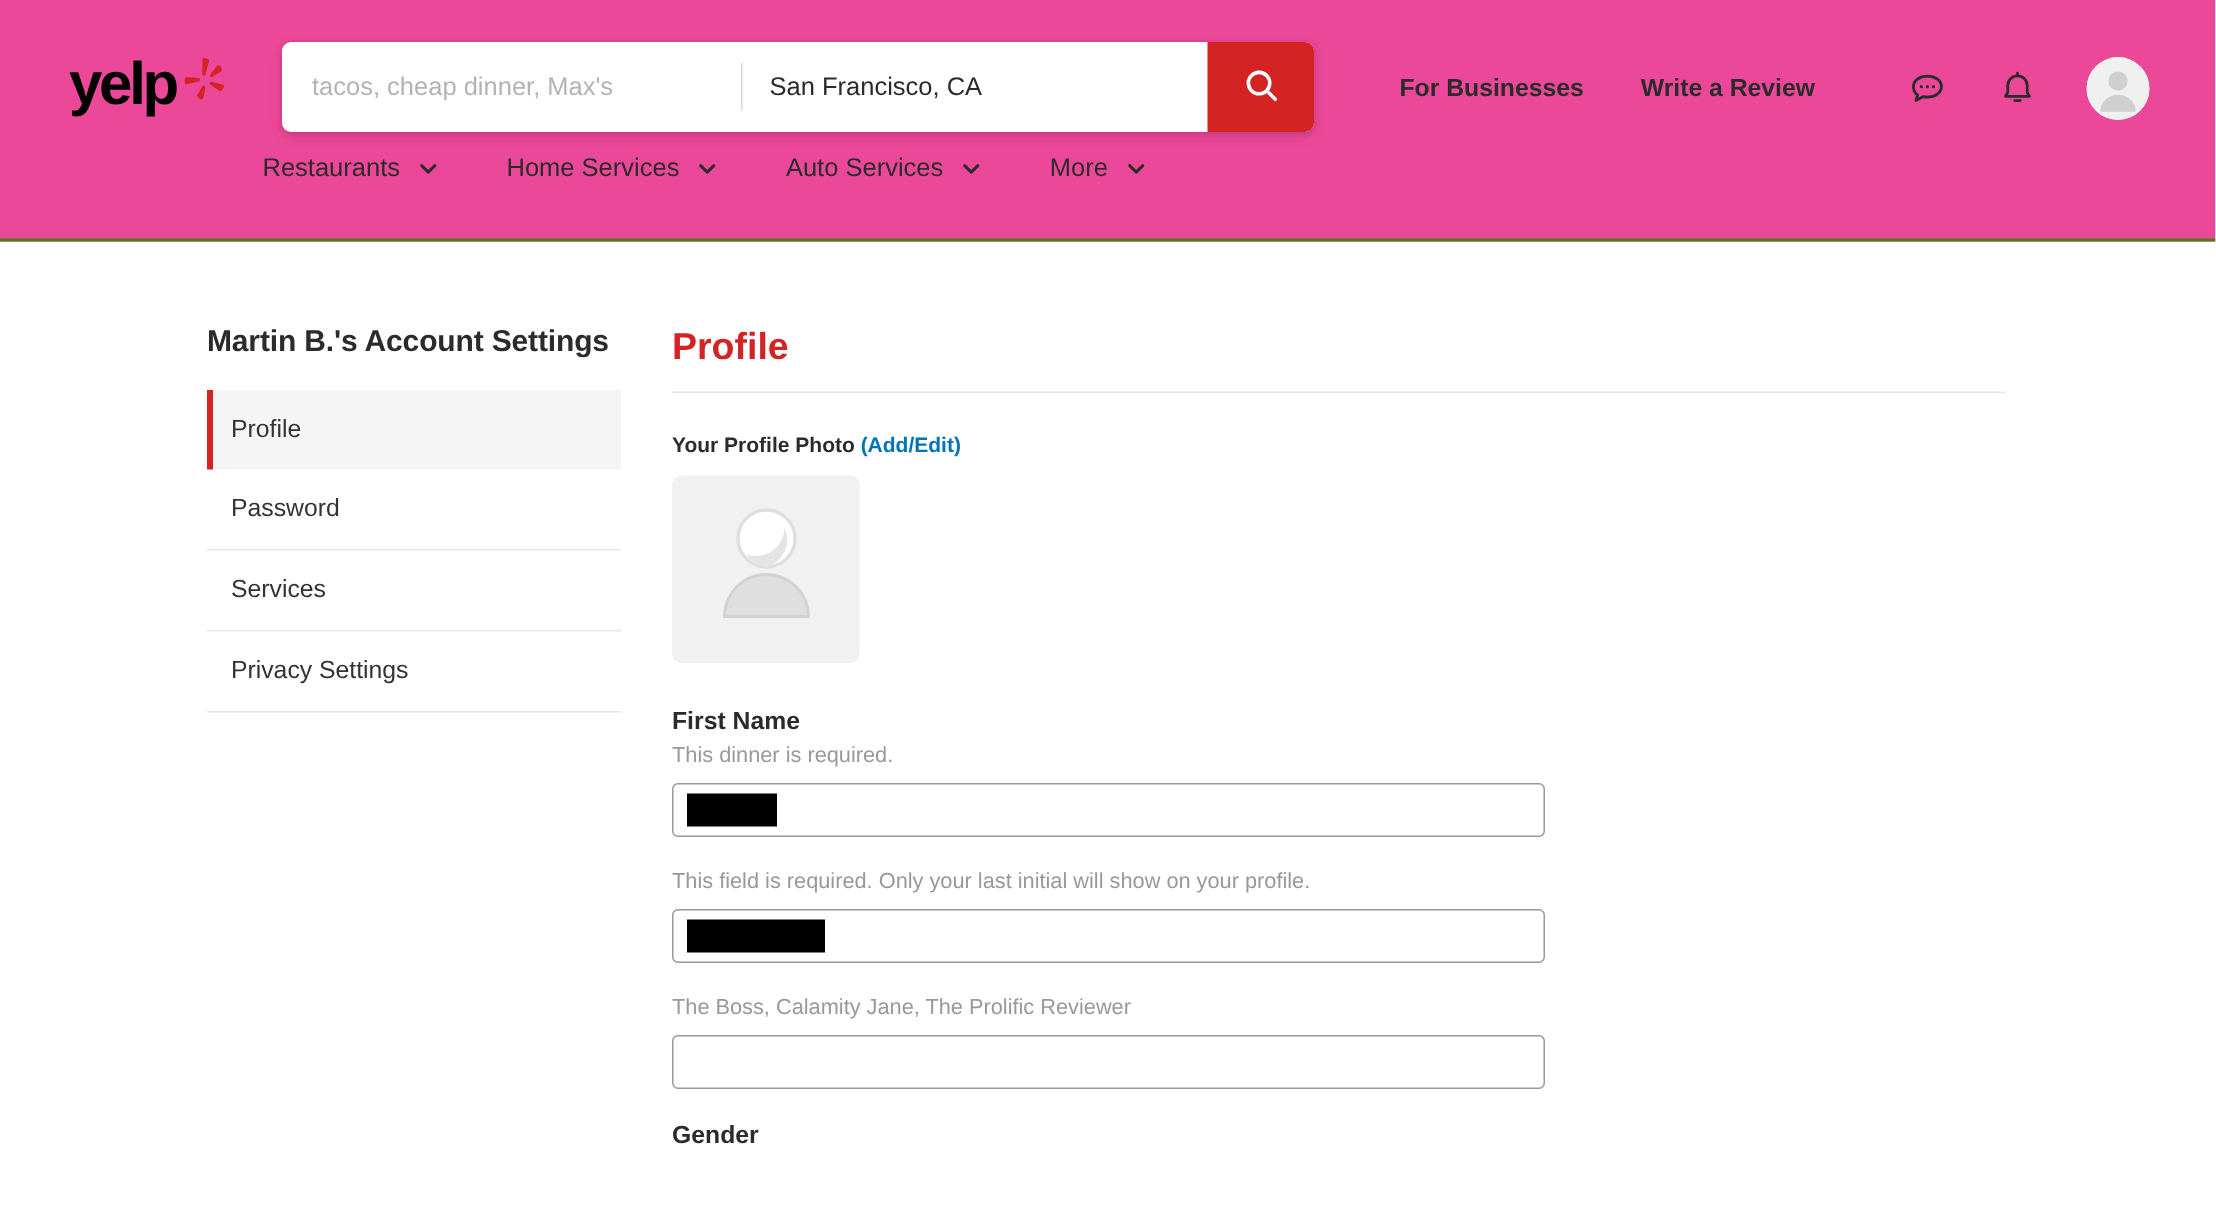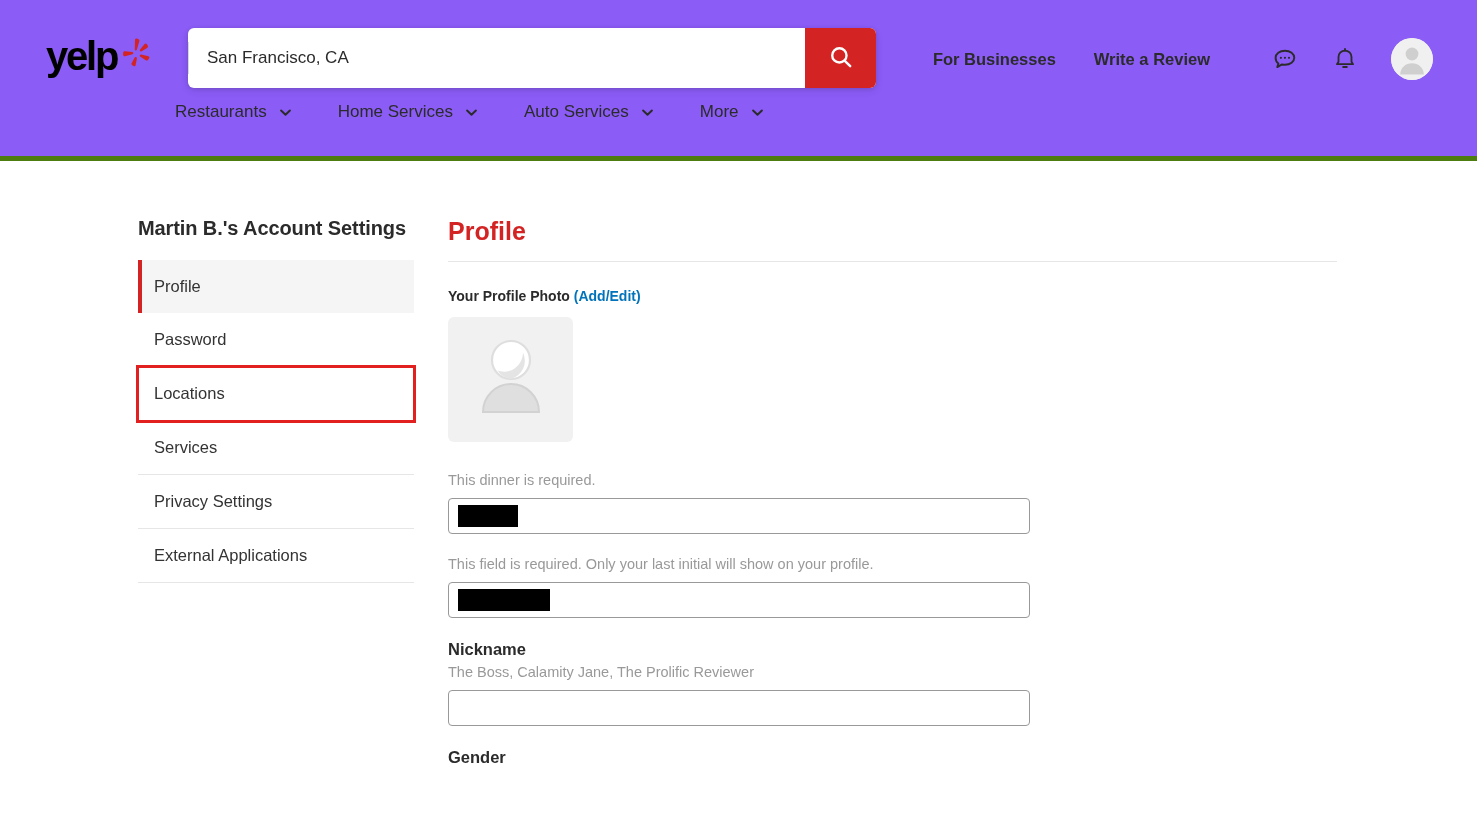--- a/index.html
+++ b/index.html
@@ -14,22 +14,22 @@
     width: 1477px;
     height: 815px;
     overflow: hidden;
     position: relative;
   }
 
   
   .header {
     position: relative;
     height: 161px;
-    background: #8b5cf6;
-    border-bottom: 5px solid #4d7c0f;
+    background: #ec4899;
+    border-bottom: 2px solid #4d7c0f;
   }
 
   .logo {
     position: absolute;
     left: 46px;
     top: 36px;
     display: flex;
     align-items: flex-start;
     height: 46px;
     cursor: pointer;
@@ -318,20 +318,23 @@
           <path d="M10.5,14.0 C11.6,14.4 11.6,16.0 10.4,16.3 L3.0,18.2 C2.0,18.4 1.1,17.7 1.1,16.7 L1.2,14.8 C1.2,13.9 2.0,13.2 2.9,13.3 Z"></path>
           <path d="M12.9,19.3 C13.8,18.6 15.1,19.4 14.9,20.5 L13.6,27.2 C13.4,28.2 12.3,28.7 11.5,28.1 L10.0,26.9 C9.3,26.3 9.3,25.3 9.9,24.7 Z"></path>
           <path d="M18.0,18.4 C17.3,17.5 18.1,16.2 19.2,16.5 L26.3,18.3 C27.3,18.5 27.7,19.6 27.1,20.4 L25.9,22.0 C25.4,22.7 24.4,22.8 23.8,22.2 Z"></path>
           <path d="M19.3,13.5 C18.2,13.8 17.4,12.5 18.1,11.6 L22.6,6.0 C23.2,5.2 24.4,5.3 24.9,6.2 L25.8,7.8 C26.2,8.6 25.9,9.6 25.0,9.9 Z"></path>
         </g>
       </svg>
     </span>
   </div>
 
   <div class="searchbar">
+    <div class="search-field">
+      <input type="text" placeholder="tacos, cheap dinner, Max's" value="" style="">
+    </div>
     <div class="search-div"></div>
     <div class="loc-field">
       <input type="text" value="San Francisco, CA" style="">
     </div>
     <button class="search-btn">
       <span>
         <svg width="26" height="26" viewBox="0 0 24 24" fill="none" stroke="#ffffff" stroke-width="2.2" stroke-linecap="round">
           <circle cx="10.5" cy="10.5" r="6.6"></circle>
           <line x1="15.5" y1="15.5" x2="20.5" y2="20.5"></line>
         </svg>
@@ -410,31 +413,25 @@
 
     <div class="sidebar">
       <h2 class="sidebar-title">Martin B.'s Account Settings</h2>
       <ul class="nav-list">
         <li class="nav-li active">
           <a href="#">Profile</a>
         </li>
         <li class="nav-li">
           <a href="#">Password</a>
         </li>
-        <li class="nav-li highlight">
-          <a href="#">Locations</a>
-        </li>
         <li class="nav-li">
           <a href="#">Services</a>
         </li>
         <li class="nav-li">
           <a href="#">Privacy Settings</a>
-        </li>
-        <li class="nav-li">
-          <a href="#">External Applications</a>
         </li>
       </ul>
     </div>
 
     <div class="main">
       <h1 class="main-title">Profile</h1>
       <div class="hr"></div>
 
       <div class="photo-label">
         <span>Your Profile Photo</span>
@@ -445,35 +442,35 @@
         <span>
           <svg width="100" height="100" viewBox="0 0 100 100">
             <circle cx="50" cy="32" r="19" fill="#ffffff" stroke="#dedede" stroke-width="2.2"></circle>
             <path d="M36.5 42.5 A19 19 0 0 0 62 24.5 A19 19 0 0 1 50 51 A19 19 0 0 1 36.5 42.5 Z" fill="#e4e4e4"></path>
             <path d="M22 84 A28 28 0 0 1 78 84 Z" fill="#dfdfdf" stroke="#d2d2d2" stroke-width="2"></path>
           </svg>
         </span>
       </div>
 
       <div class="field">
+        <div class="field-label">First Name</div>
         <div class="field-help">This dinner is required.</div>
         <div class="field-input">
           <span class="redaction first"></span>
         </div>
       </div>
 
       <div class="field">
         <div class="field-help">This field is required. Only your last initial will show on your profile.</div>
         <div class="field-input">
           <span class="redaction last"></span>
         </div>
       </div>
 
       <div class="field">
-        <div class="field-label">Nickname</div>
         <div class="field-help">The Boss, Calamity Jane, The Prolific Reviewer</div>
         <div class="field-input"></div>
       </div>
 
       <div class="field">
         <div class="gender-label">Gender</div>
 
       </div>
 
     </div>

